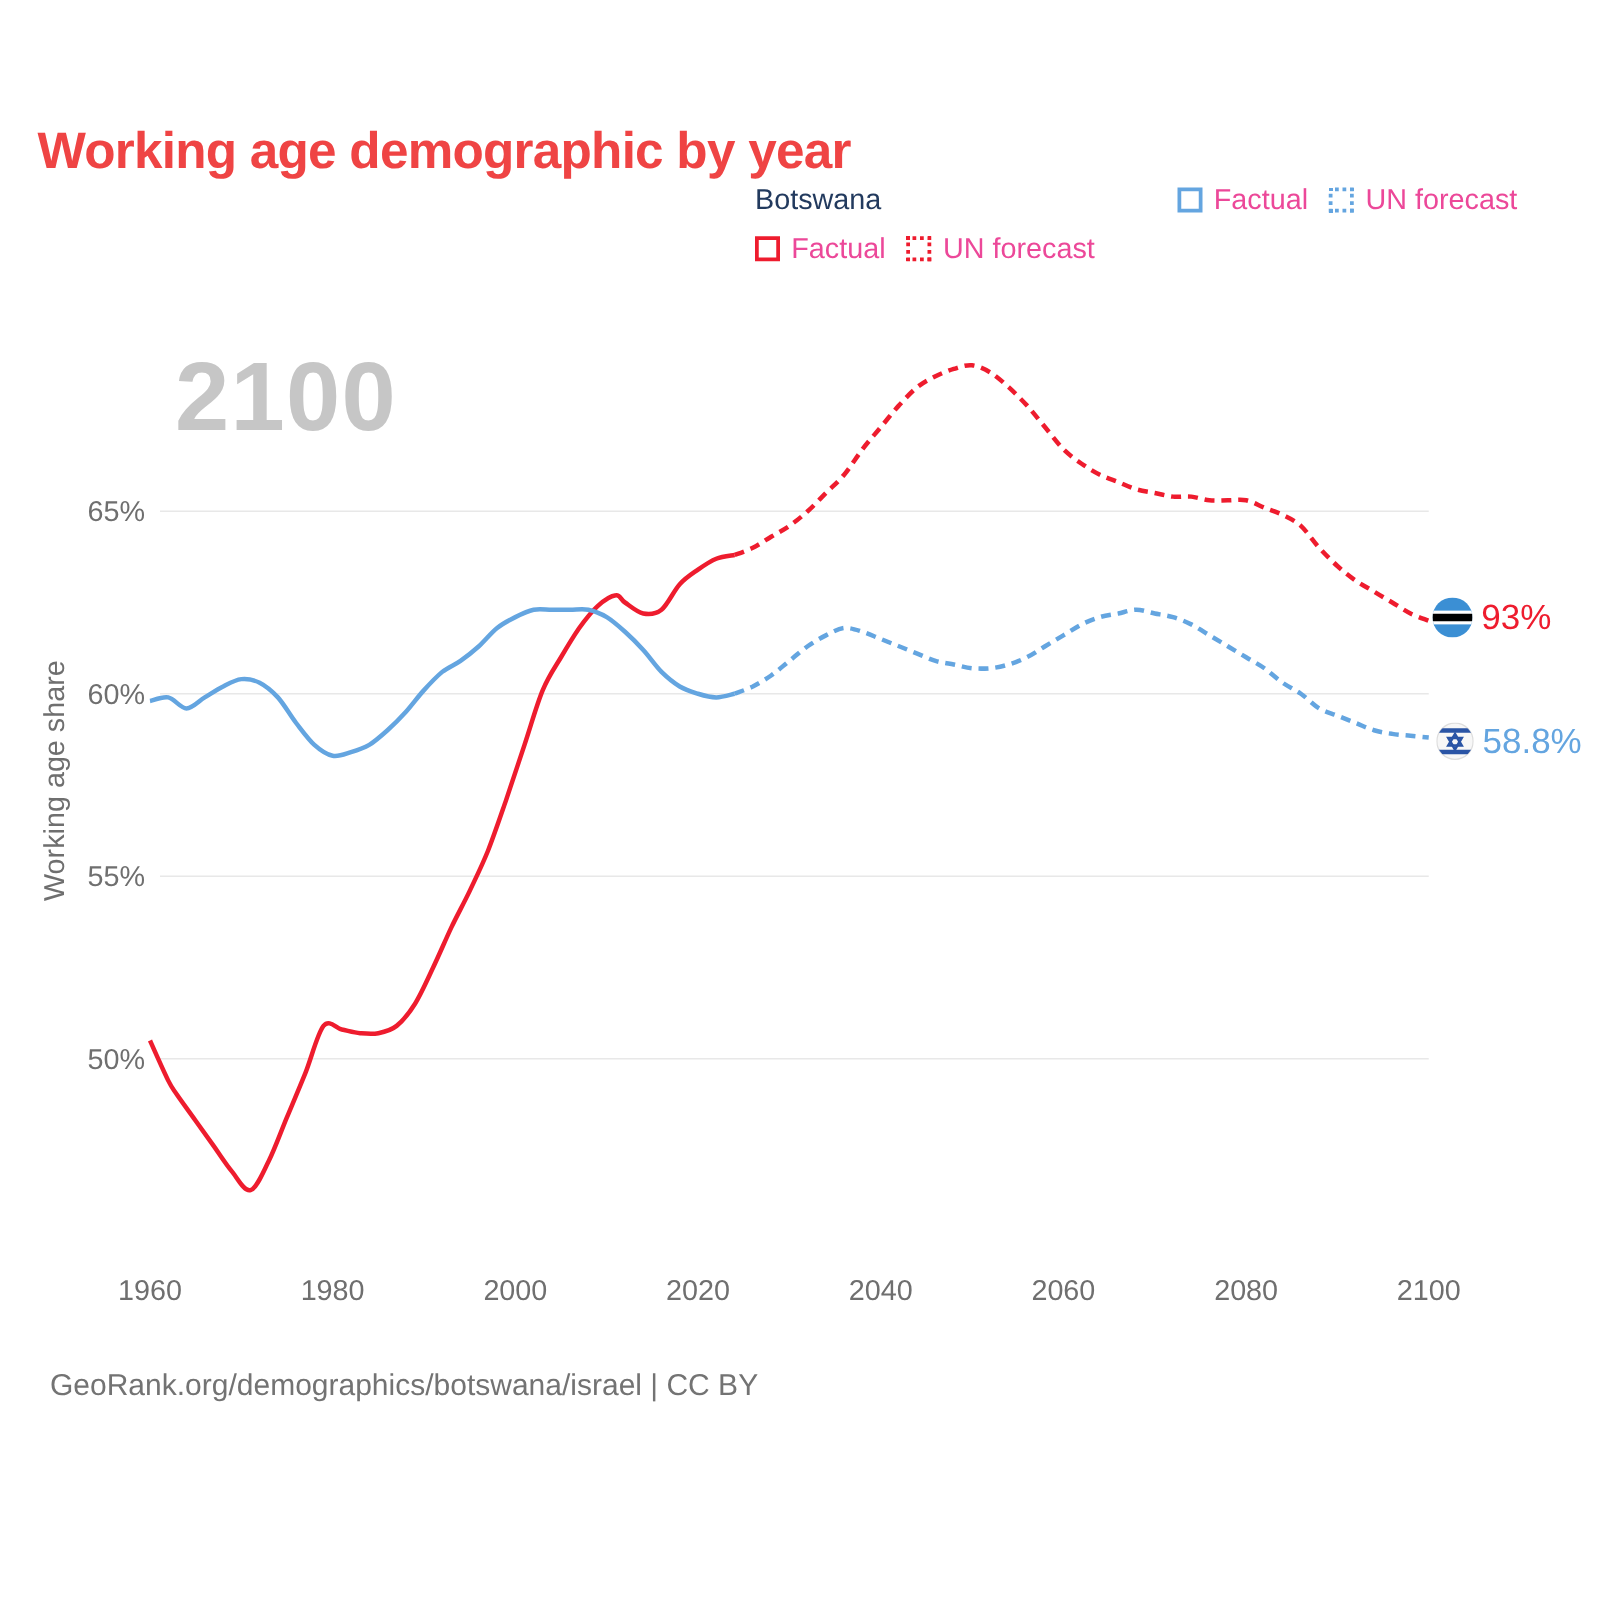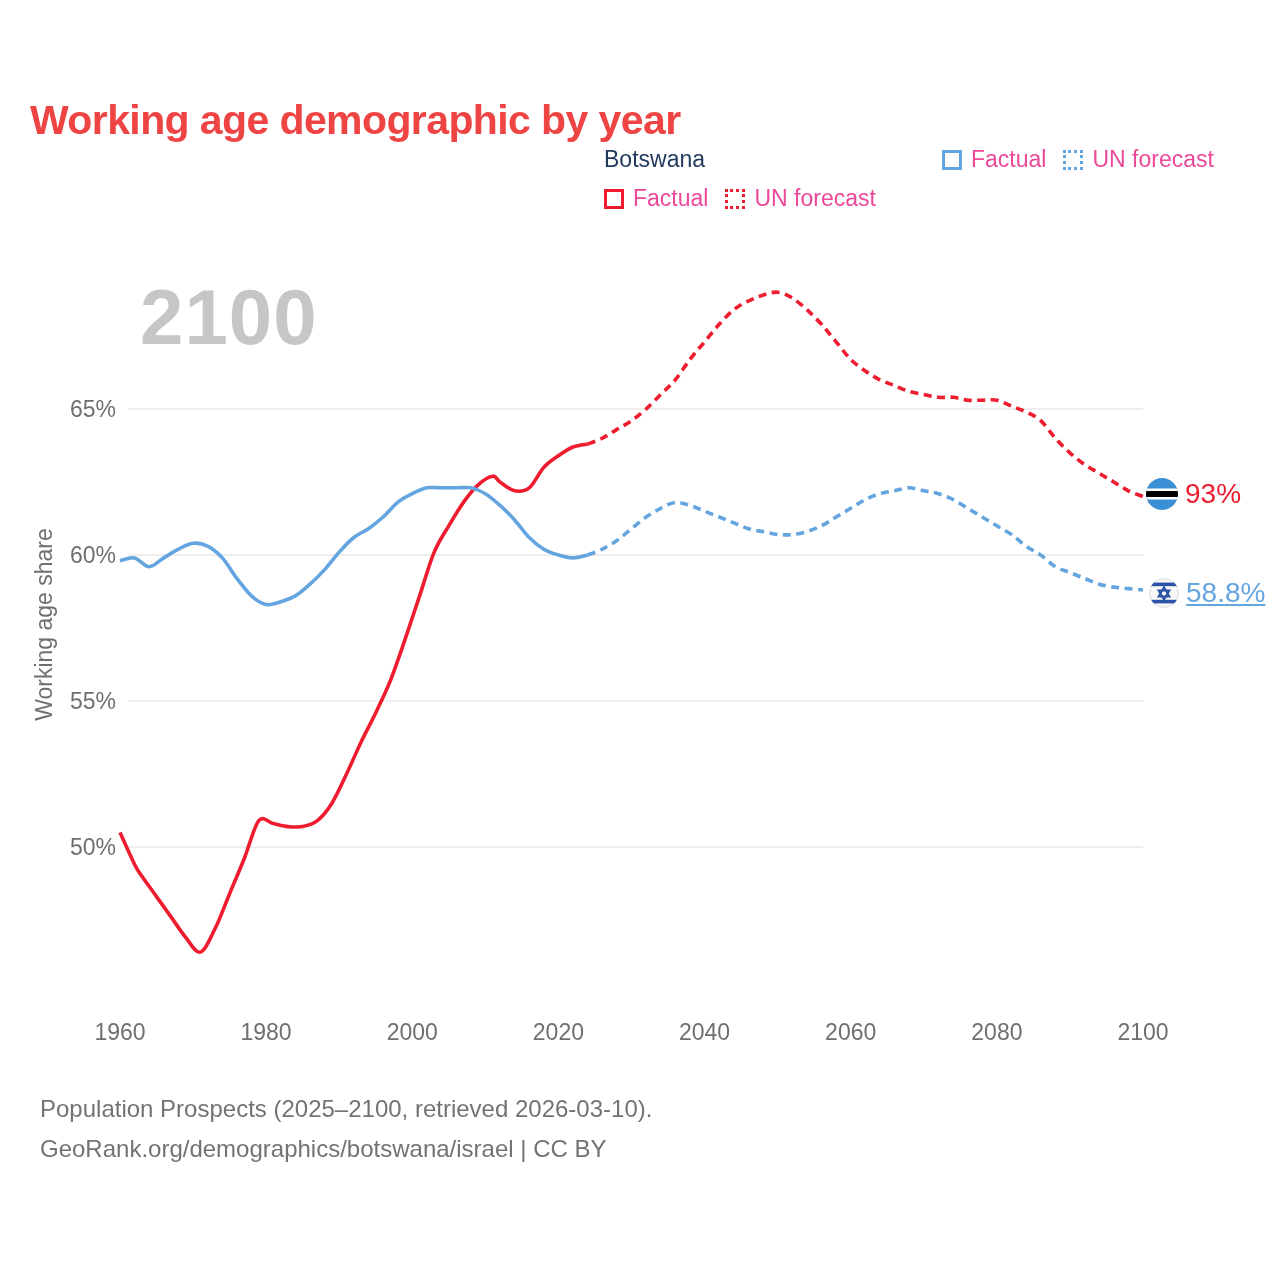--- a/index.html
+++ b/index.html
@@ -123,19 +123,18 @@
         </clipPath>
       <circle cx="15" cy="15" r="14.5" fill="#f7f7f7" stroke="#dddddd" stroke-width="1"></circle>
       <g clip-path="url(#il-clip)">
         <rect x="0" y="4.6" width="30" height="3.6" fill="#2a54a5"></rect>
         <rect x="0" y="21.8" width="30" height="3.6" fill="#2a54a5"></rect>
         <polygon points="15,9.2 20.4,18.4 9.6,18.4" fill="none" stroke="#2a54a5" stroke-width="2"></polygon>
         <polygon points="15,21.6 9.6,12.4 20.4,12.4" fill="none" stroke="#2a54a5" stroke-width="2"></polygon>
       </g>
     </svg>
   </span>
-  <span class="end-val" style="color: rgb(100, 165, 224); text-decoration: underline;">58.8%</span>
+  <span class="end-val" style="color: rgb(100, 165, 224);">58.8%</span>
 </div>
 
 <div class="footer">
-  <div>Population Prospects (2025–2100, retrieved 2026-03-10).</div>
   <div>GeoRank.org/demographics/botswana/israel | CC BY</div>
 </div>
 
 </body></html>

